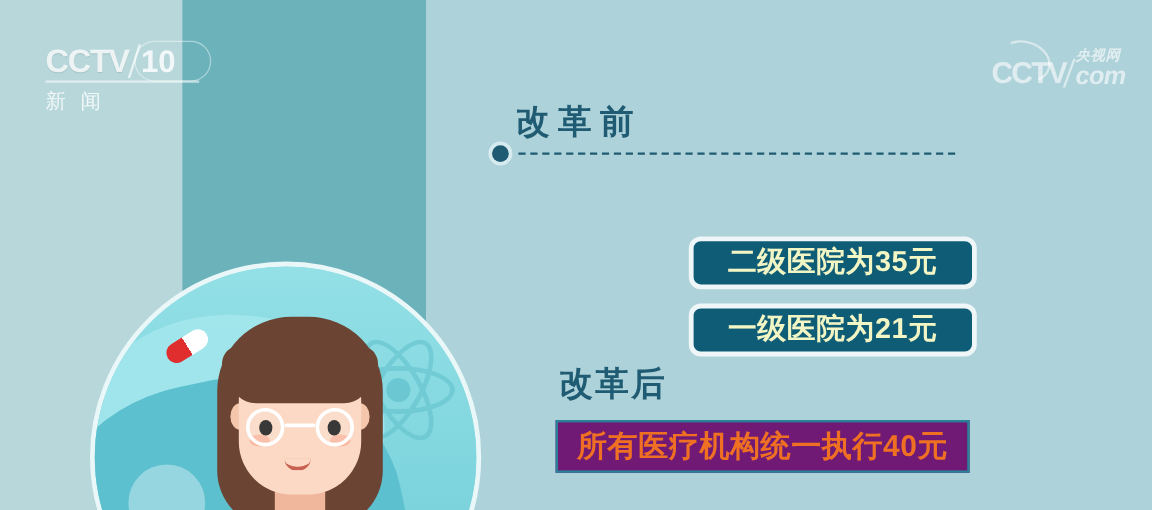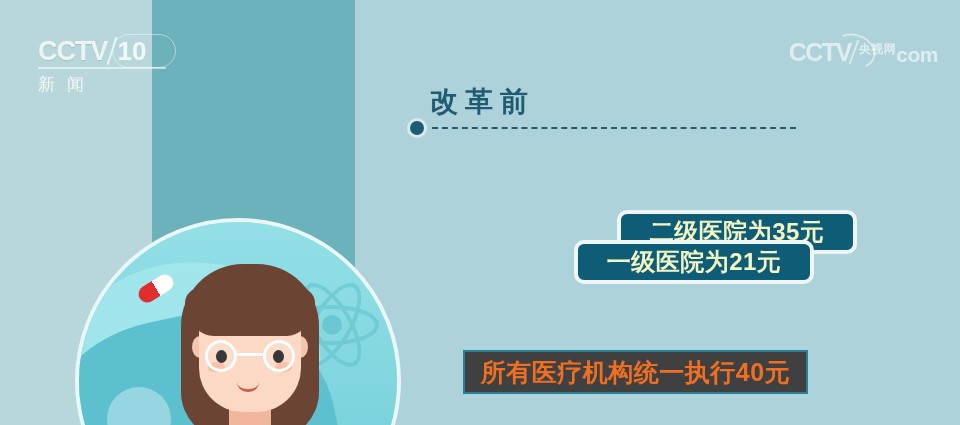--- a/index.html
+++ b/index.html
@@ -58,21 +58,21 @@
     display:flex; align-items:flex-end;
   }
   .wm-cctv {
     font-size:25px; font-weight:700; letter-spacing:-1.5px;
     color:rgba(255,255,255,.60); line-height:1;
   }
   .wm-slash {
     width:2px; height:24px; background:rgba(255,255,255,.55);
     transform:skewX(-20deg); margin:0 4px 1px 2px;
   }
-  .wm-right { display:flex; flex-direction:row; line-height:1; }
+  .wm-right { display:flex; flex-direction:column; line-height:1;font-style:italic; }
   .wm-cn { font-size:12px; font-weight:700; color:rgba(255,255,255,.62); letter-spacing:.5px; }
   .wm-com { font-size:21px; font-weight:700; color:rgba(255,255,255,.60); letter-spacing:-.5px; margin-top:1px; }
   .wm-arc {
     position:absolute; right:62px; top:-6px; width:44px; height:34px;
     border:2.5px solid rgba(255,255,255,.50);
     border-bottom-color:transparent; border-left-color:transparent;
     border-radius:50%;
     transform:rotate(18deg);
   }
 
@@ -197,33 +197,33 @@
     border:4px solid #eef6f7;
     border-radius:10px;
     display:flex; align-items:center; justify-content:center;
   }
   .pill-box span {
     font-size:24px; font-weight:700; color:#f2f5c4;
     letter-spacing:.5px; line-height:1;
     white-space:nowrap;
   }
   .pb1 { top:144px; }
-  .pb2 { top:210px;margin-left:43px; }
-  .pb3 { top:240px;align-items:center; }
+  .pb2 { top:197px; }
+  .pb3 { top:253px;align-items:center; }
 
   .title-after {
     position:absolute; left:466px; top:306px;
     font-size:28px; font-weight:700; color:#1f5b72;
     letter-spacing:2px; line-height:1;
   }
 
   .white-box {
     position:absolute; left:463px; top:350px;
     width:345px; height:44px;
-    background:#404040;
+    background:#701a75;
     border:2.5px solid #2b7f99;
     display:flex; align-items:center; justify-content:center;
   }
   .white-box span {
     font-size:25px; font-weight:700; color:#ef7023;
     letter-spacing:.5px; line-height:1; white-space:nowrap;
   }
 </style>
 </head>
 <body>
@@ -304,18 +304,19 @@
   </div>
 
 
   <div class="pill-box pb2">
     <span>二级医院为35元</span>
   </div>
   <div class="pill-box pb3">
     <span>一级医院为21元</span>
   </div>
 
+  <div class="title-after">改革后</div>
 
   <div class="white-box">
     <span>所有医疗机构统一执行40元</span>
   </div>
 
 </div>
 
 </body></html>

